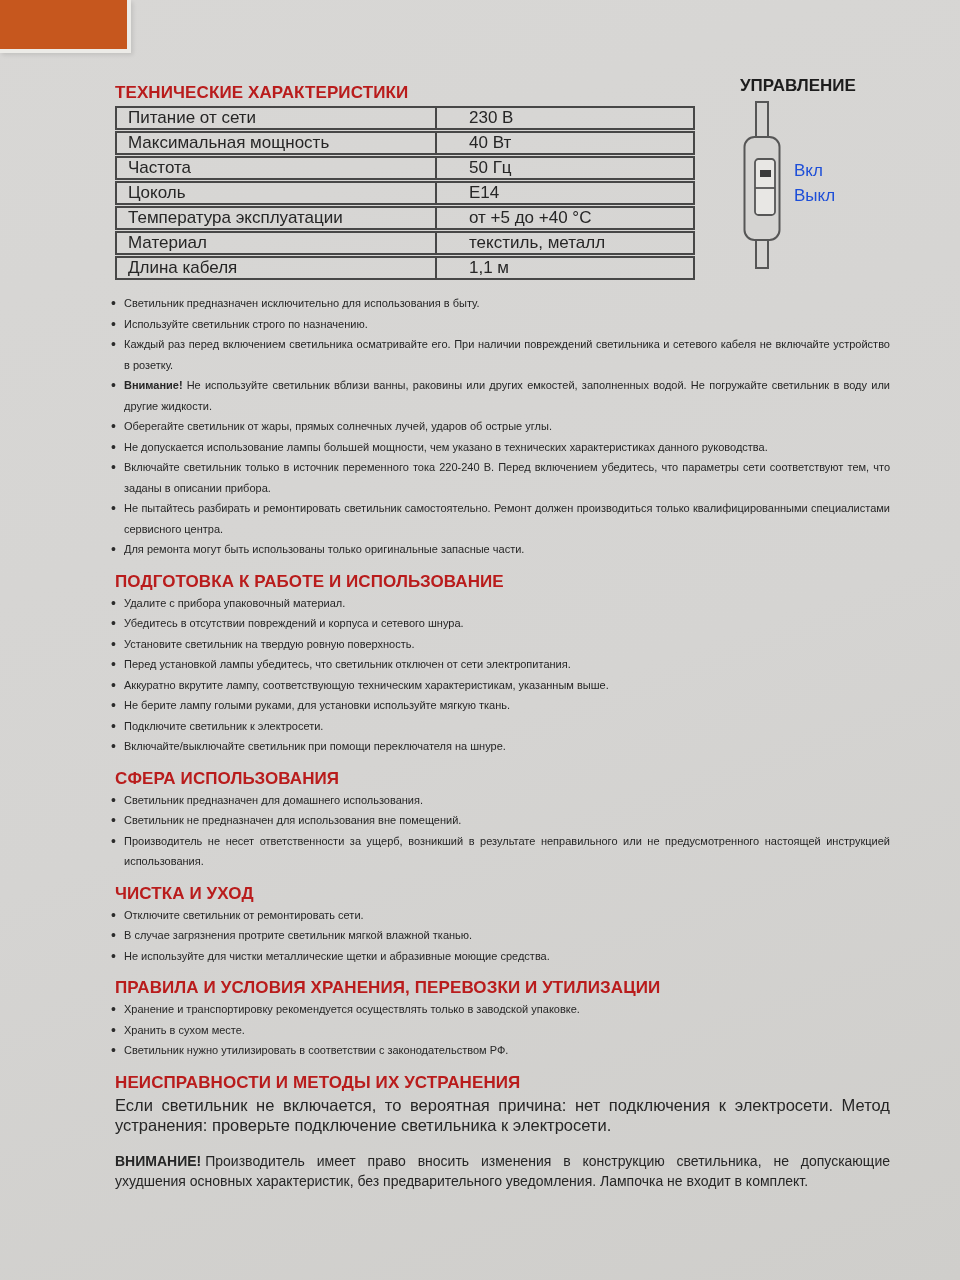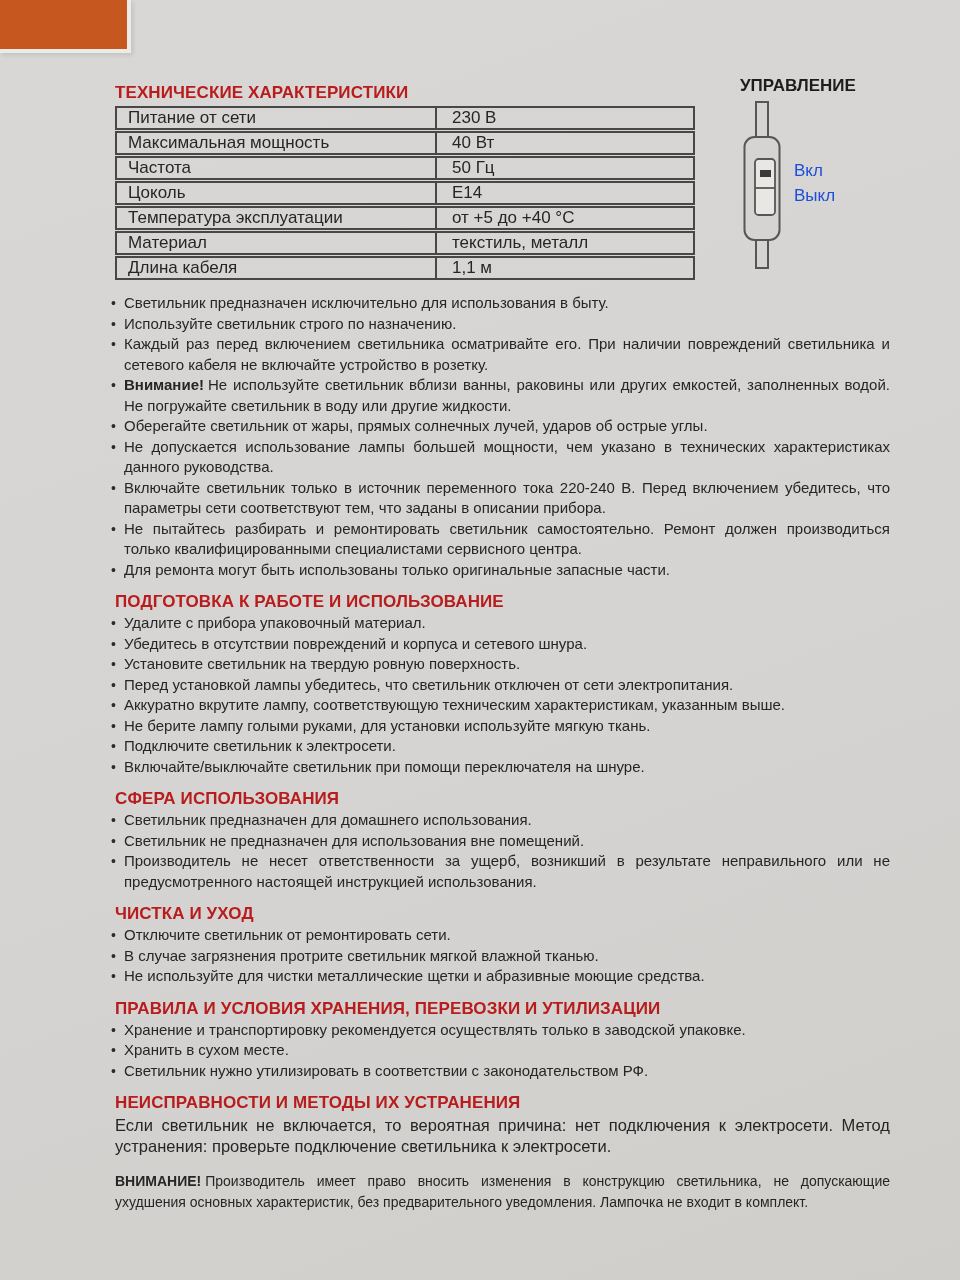--- a/index.html
+++ b/index.html
@@ -31,28 +31,28 @@
     height:24px;margin-bottom:1px;
     border:2px solid #474747;
     font-size:17px;
   }
   .spec-label{
     width:320px;box-sizing:border-box;padding-left:11px;
     border-right:2px solid #474747;
     display:flex;align-items:center;
   }
   .spec-value{
-    flex:1;display:flex;align-items:center;padding-left:15px;
+    flex:1;display:flex;align-items:center;padding-left:32px;
   }
   
   .section{margin-top:13px;}
   .section ul{list-style:none;margin:2px 0 0 0;padding:0;}
   .section li{
     position:relative;padding-left:9px;
-    font-size:15px;line-height:20.5px;
+    font-size:11px;line-height:20.5px;
     text-align:justify;
   }
   .section li::before{
     content:"\2022";
     position:absolute;left:-4px;top:0;
     font-size:14px;color:#2b2b2b;
   }
   .bold-lead{font-weight:bold;margin-right:4px;}
   .faults{margin-top:13px;}
   .faults p{margin:3px 0 0 0;font-size:16.5px;line-height:20.5px;text-align:justify;}

